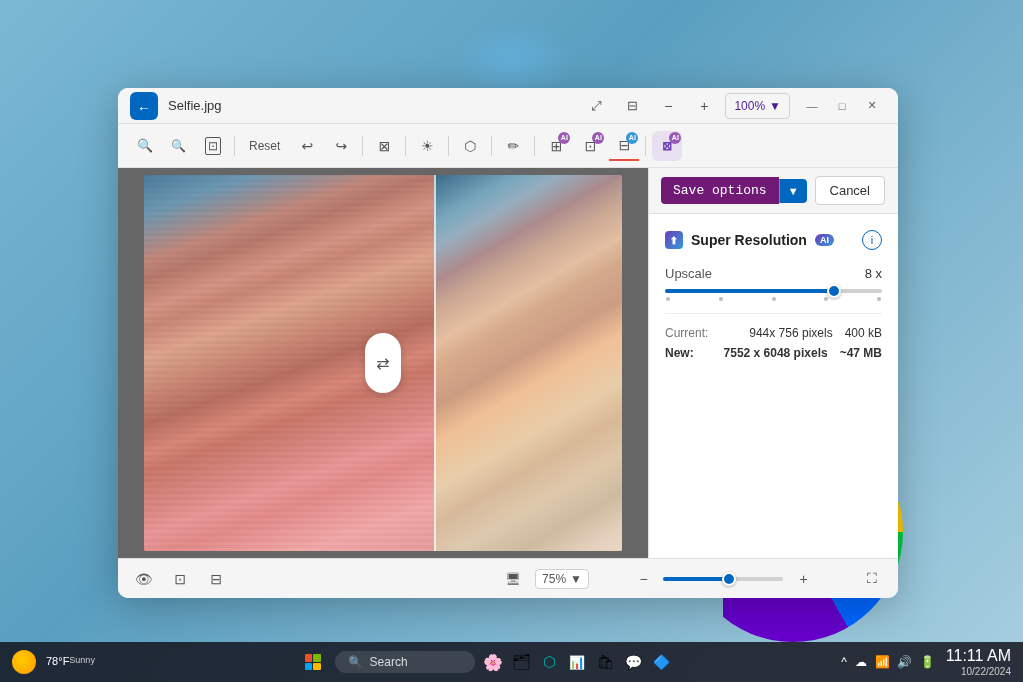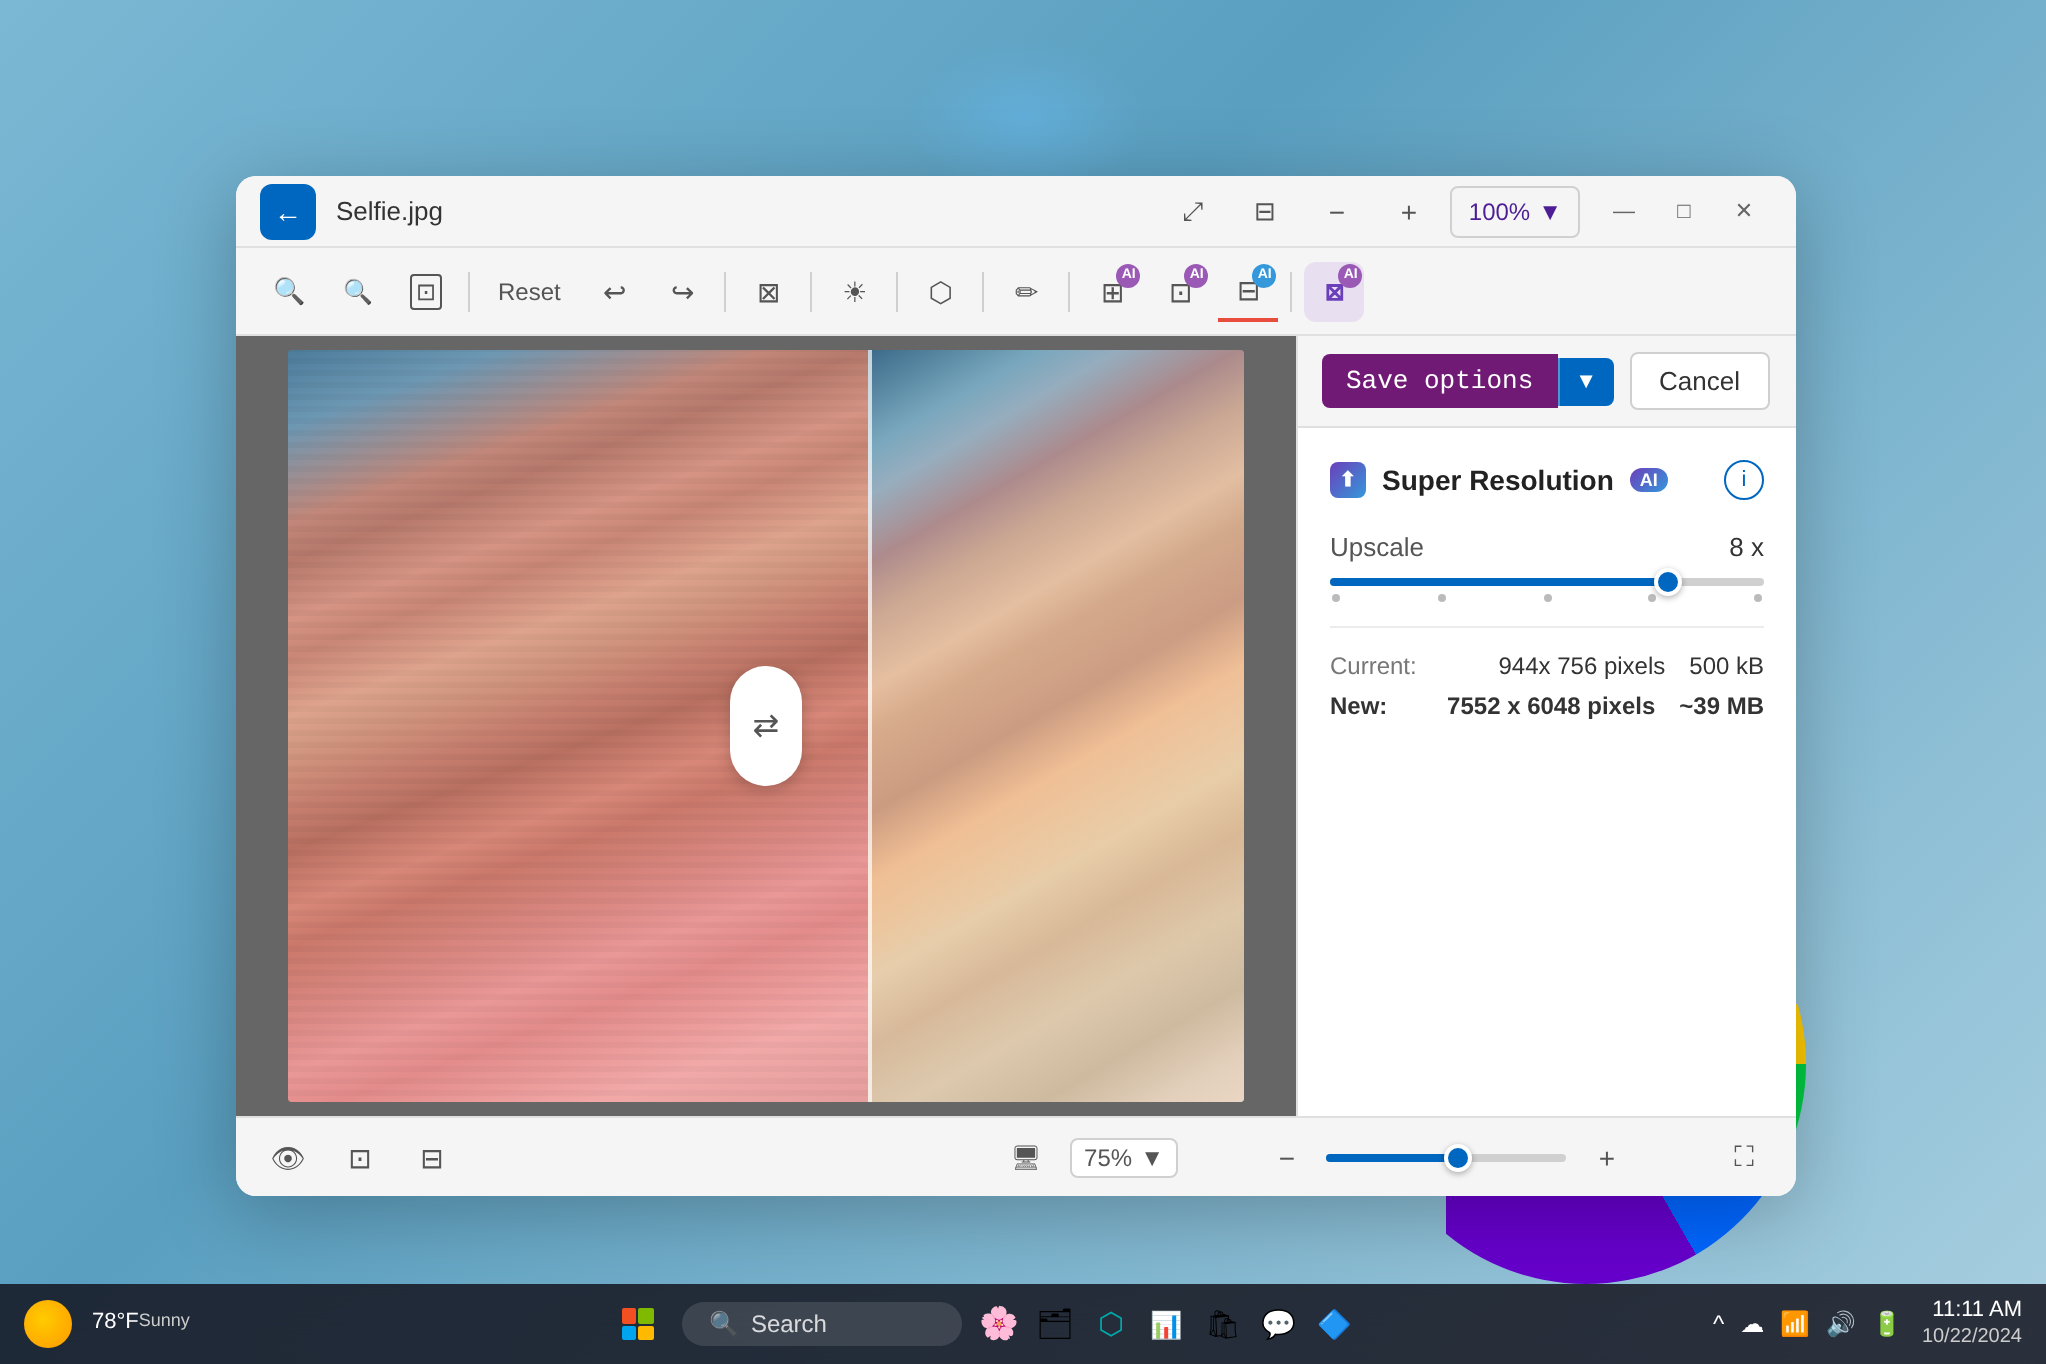--- a/index.html
+++ b/index.html
@@ -677,21 +677,21 @@
     }
 
     .taskbar-clock {
       display: flex;
       flex-direction: column;
       align-items: flex-end;
       line-height: 1.2;
     }
 
     .clock-time {
-      font-size: 11px;
+      font-size: 16px;
       color: white;
     }
 
     .clock-date {
       font-size: 10px;
       color: #ccc;
     }
 
     
     .tb-icon {
@@ -887,30 +887,30 @@
           <div class="slider-dot"></div>
         </div>
 
         <div class="info-divider"></div>
 
         
         <div class="info-row">
           <span class="info-row-label">Current:</span>
           <div style="display:flex;gap:12px;">
             <span class="info-row-value">944x 756 pixels</span>
-            <span class="info-row-value">500 kB</span>
+            <span class="info-row-value">400 kB</span>
           </div>
         </div>
 
         
         <div class="info-row">
           <span class="info-row-label bold">New:</span>
           <div style="display:flex;gap:12px;">
             <span class="info-row-value bold">7552 x 6048 pixels</span>
-            <span class="info-row-value bold">~39 MB</span>
+            <span class="info-row-value bold">~47 MB</span>
           </div>
         </div>
 
         
       </div>
     </div>
   </div>
 
   <div class="bottom-toolbar">
     <div class="bottom-btn">👁</div>

